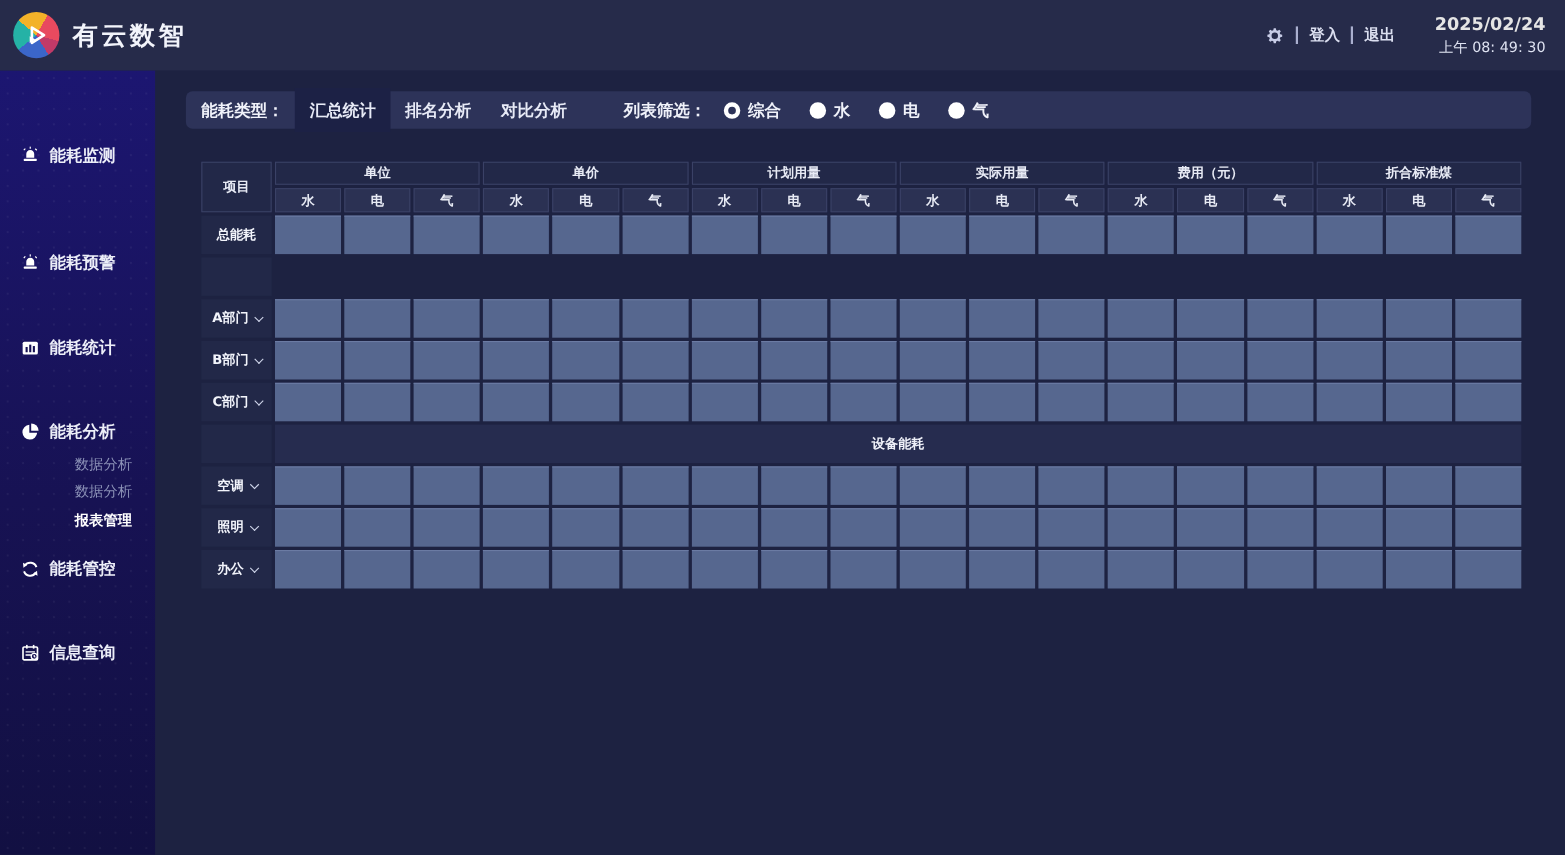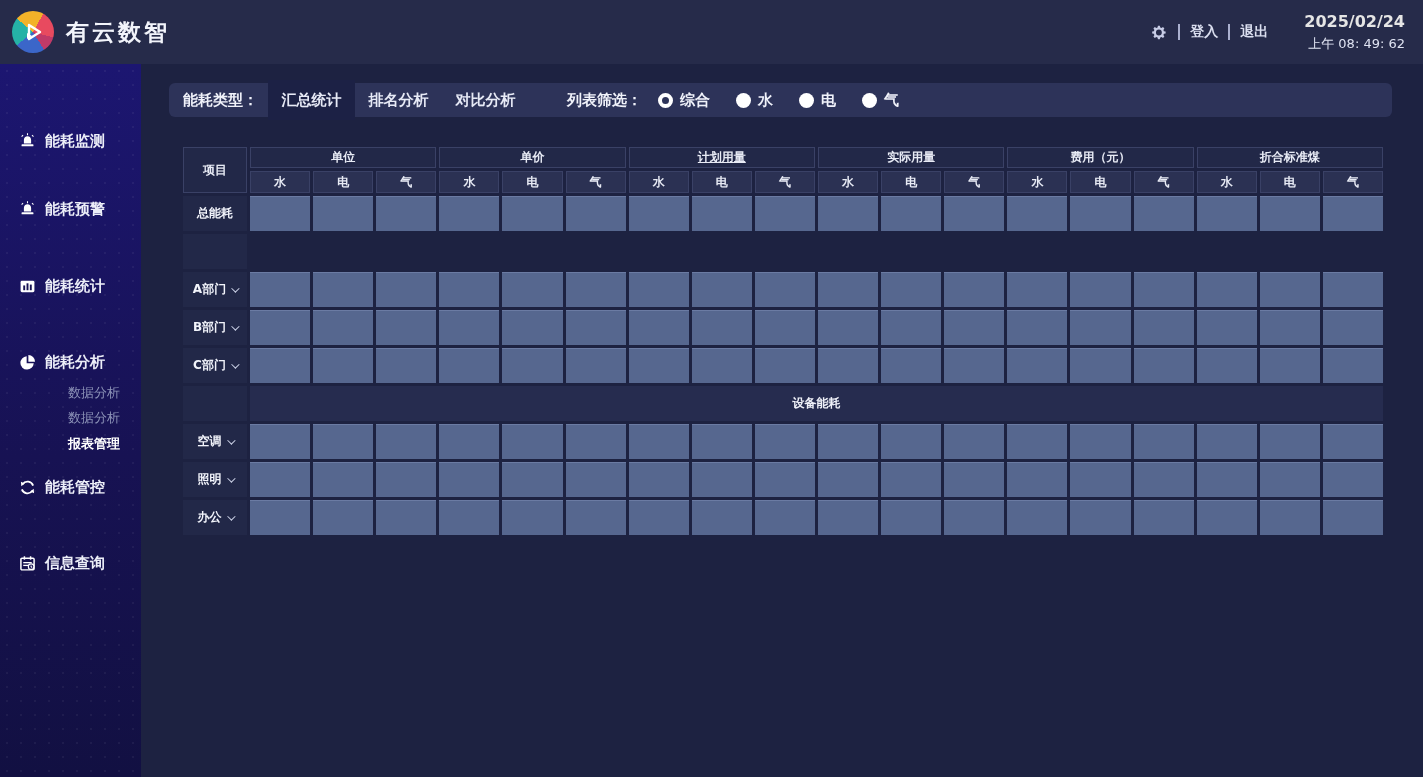--- a/index.html
+++ b/index.html
@@ -104,39 +104,39 @@
       <svg width="19" height="19" viewBox="0 0 24 24">
         <path fill="#c7cce6" d="M21 13.2v-2.4l-2.2-.5a7 7 0 0 0-.64-1.55l1.24-1.93-1.7-1.7-1.93 1.24a7 7 0 0 0-1.55-.64L13.7 3.5h-2.4l-.52 2.22a7 7 0 0 0-1.55.64L7.3 5.12l-1.7 1.7 1.24 1.93a7 7 0 0 0-.64 1.55l-2.2.5v2.4l2.2.5c.14.55.36 1.07.64 1.55L5.6 17.18l1.7 1.7 1.93-1.24c.48.28 1 .5 1.55.64l.52 2.22h2.4l.52-2.22a7 7 0 0 0 1.55-.64l1.93 1.24 1.7-1.7-1.24-1.93c.28-.48.5-1 .64-1.55l2.2-.5zM12.5 15.7a3.7 3.7 0 1 1 0-7.4 3.7 3.7 0 0 1 0 7.4z"></path>
       </svg>
     </span>
     <span class="hdr-sep"></span>
     <span class="hdr-link">登入</span>
     <span class="hdr-sep"></span>
     <span class="hdr-link">退出</span>
     <div class="datetime">
       <div class="d">2025/02/24</div>
-      <div class="t">上午 08: 49: 62</div>
+      <div class="t">上午 08: 49: 30</div>
     </div>
   </div>
 </header>
 
 <nav class="sidebar" id="sidebar">
     <div class="side-item" style="margin-top: 66px;">
       <span class="side-icon">
         <svg width="17" height="17" viewBox="0 0 16 16">
           <path fill="#fff" d="M8 3.1c-2 0-3.4 1.5-3.4 3.5v3.2h6.8V6.6c0-2-1.4-3.5-3.4-3.5z"></path>
           <rect x="2.4" y="10.6" width="11.2" height="1.9" rx=".6" fill="#fff"></rect>
           <rect x="7.5" y="0.2" width="1" height="1.9" fill="#fff"></rect>
           <rect x="2.2" y="2.2" width="1.9" height="1" transform="rotate(-45 3.1 2.7)" fill="#fff"></rect>
           <rect x="12" y="2.2" width="1.9" height="1" transform="rotate(45 12.9 2.7)" fill="#fff"></rect>
         </svg>
       </span>
       <span class="lbl">能耗监测</span>
     </div>
-    <div class="side-item" style="margin-top: 46px;">
+    <div class="side-item" style="margin-top: 76px;">
       <span class="side-icon">
         <svg width="17" height="17" viewBox="0 0 16 16">
           <path fill="#fff" d="M8 3.1c-2 0-3.4 1.5-3.4 3.5v3.2h6.8V6.6c0-2-1.4-3.5-3.4-3.5z"></path>
           <rect x="2.4" y="10.6" width="11.2" height="1.9" rx=".6" fill="#fff"></rect>
           <rect x="7.5" y="0.2" width="1" height="1.9" fill="#fff"></rect>
           <rect x="2.2" y="2.2" width="1.9" height="1" transform="rotate(-45 3.1 2.7)" fill="#fff"></rect>
           <rect x="12" y="2.2" width="1.9" height="1" transform="rotate(45 12.9 2.7)" fill="#fff"></rect>
         </svg>
       </span>
       <span class="lbl">能耗预警</span>
@@ -220,21 +220,21 @@
           <span class="rlbl">气</span>
         </div>
       </div>
     <div class="spacer"></div>
   </div>
 
   <div class="report-table" id="table">
       <div class="th" style="grid-area: 1 / 1 / span 2;">项目</div>
       <div class="th" style="grid-area: 1 / 2 / auto / span 3;">单位</div>
       <div class="th" style="grid-area: 1 / 5 / auto / span 3;">单价</div>
-      <div class="th" style="grid-area: 1 / 8 / auto / span 3; text-decoration: underline;">计划用量</div>
+      <div class="th" style="grid-area: 1 / 8 / auto / span 3;">计划用量</div>
       <div class="th" style="grid-area: 1 / 11 / auto / span 3;">实际用量</div>
       <div class="th" style="grid-area: 1 / 14 / auto / span 3;">费用（元）</div>
       <div class="th" style="grid-area: 1 / 17 / auto / span 3;">折合标准煤</div>
       <div class="th sub" style="grid-area: 2 / 2;">水</div>
       <div class="th sub" style="grid-area: 2 / 3;">电</div>
       <div class="th sub" style="grid-area: 2 / 4;">气</div>
       <div class="th sub" style="grid-area: 2 / 5;">水</div>
       <div class="th sub" style="grid-area: 2 / 6;">电</div>
       <div class="th sub" style="grid-area: 2 / 7;">气</div>
       <div class="th sub" style="grid-area: 2 / 8;">水</div>

